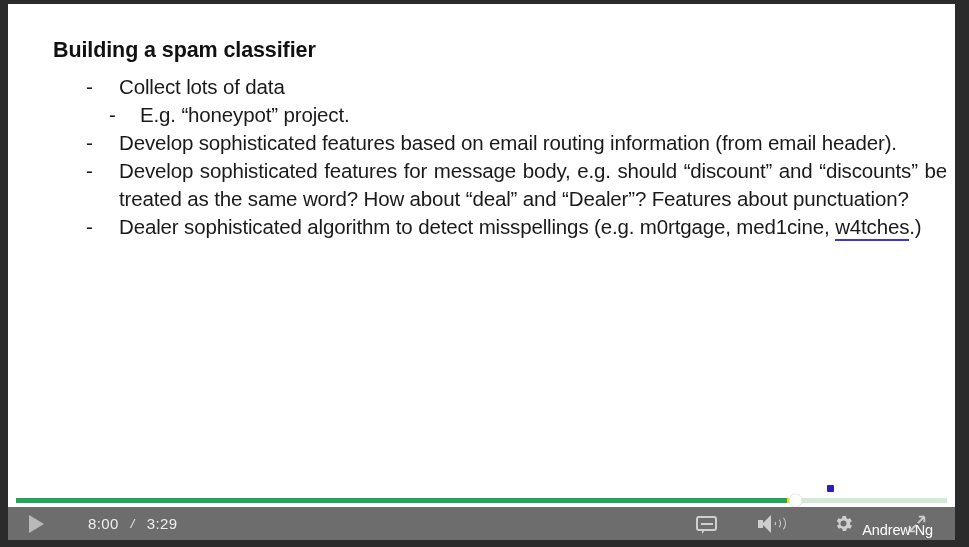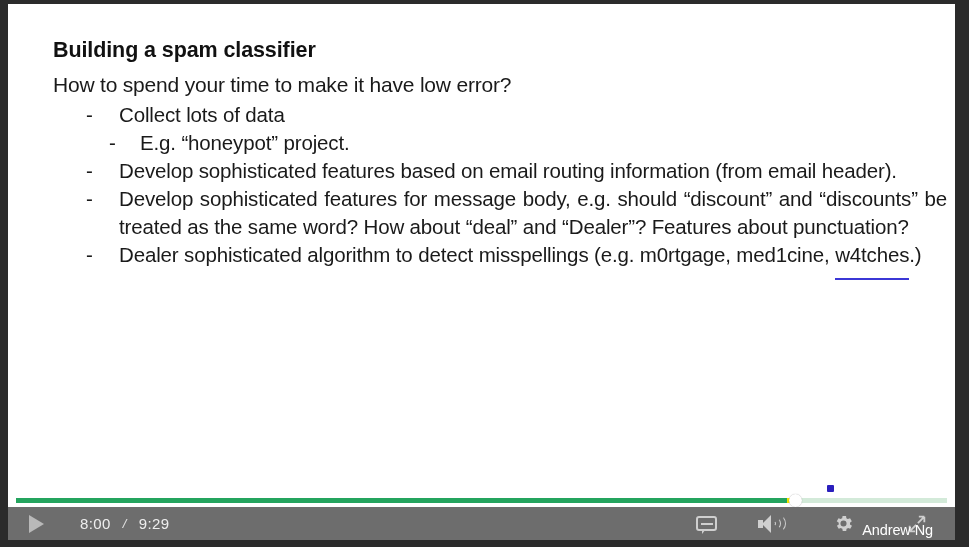--- a/index.html
+++ b/index.html
@@ -84,21 +84,21 @@
   
   .justify {
     text-align: justify;
     text-align-last: left;
     -webkit-hyphens: none;
     hyphens: none;
   }
 
   .underline-blue {
     border-bottom: 2px solid #3b37d6;
-    padding-bottom: 12px;
+    padding-bottom: 1px;
   }
 
   
   #progress-area {
     position: absolute;
     left: 8px;
     top: 493px;
     width: 947px;
     height: 14px;
     background: #ffffff;
@@ -185,21 +185,21 @@
     margin-left: 4px;
   }
 
   #time-display {
     font-size: 15px;
     color: #eeeeee;
     letter-spacing: .4px;
     display: flex;
     align-items: center;
     gap: 12px;
-    margin-left: 20px;
+    margin-left: 28px;
   }
 
   #time-display .sep {
     font-size: 13px;
     color: #e4e4e4;
     font-style: italic;
   }
 
   #right-controls {
     margin-left: auto;
@@ -280,21 +280,20 @@
 </head>
 <body>
 
 <div id="video-player">
 
   <div id="slide">
     <div id="slide-content">
 
       <div class="slide-title">Building a spam classifier</div>
 
-      <div class="slide-subtitle">How to spend your time to make it have low error?</div>
 
       <div class="bullet-list">
 
         <div class="bullet lvl1">
           <span class="dash">-</span>
           <span class="btext">Collect lots of data</span>
         </div>
 
         <div class="bullet lvl2">
           <span class="dash">-</span>
@@ -331,21 +330,21 @@
 
   <div id="control-bar" style="background: rgb(109, 109, 109);">
 
     <div class="ctrl" id="play-button">
       <span class="tri-play"></span>
     </div>
 
     <div id="time-display">
       <span>8:00</span>
       <span class="sep">/</span>
-      <span>9:29</span>
+      <span>3:29</span>
     </div>
 
     <div id="right-controls">
 
       <div class="ctrl" id="cc-button">
         <span class="cc-box">
             <span class="cc-tail"></span>
           </span>
       </div>
 

